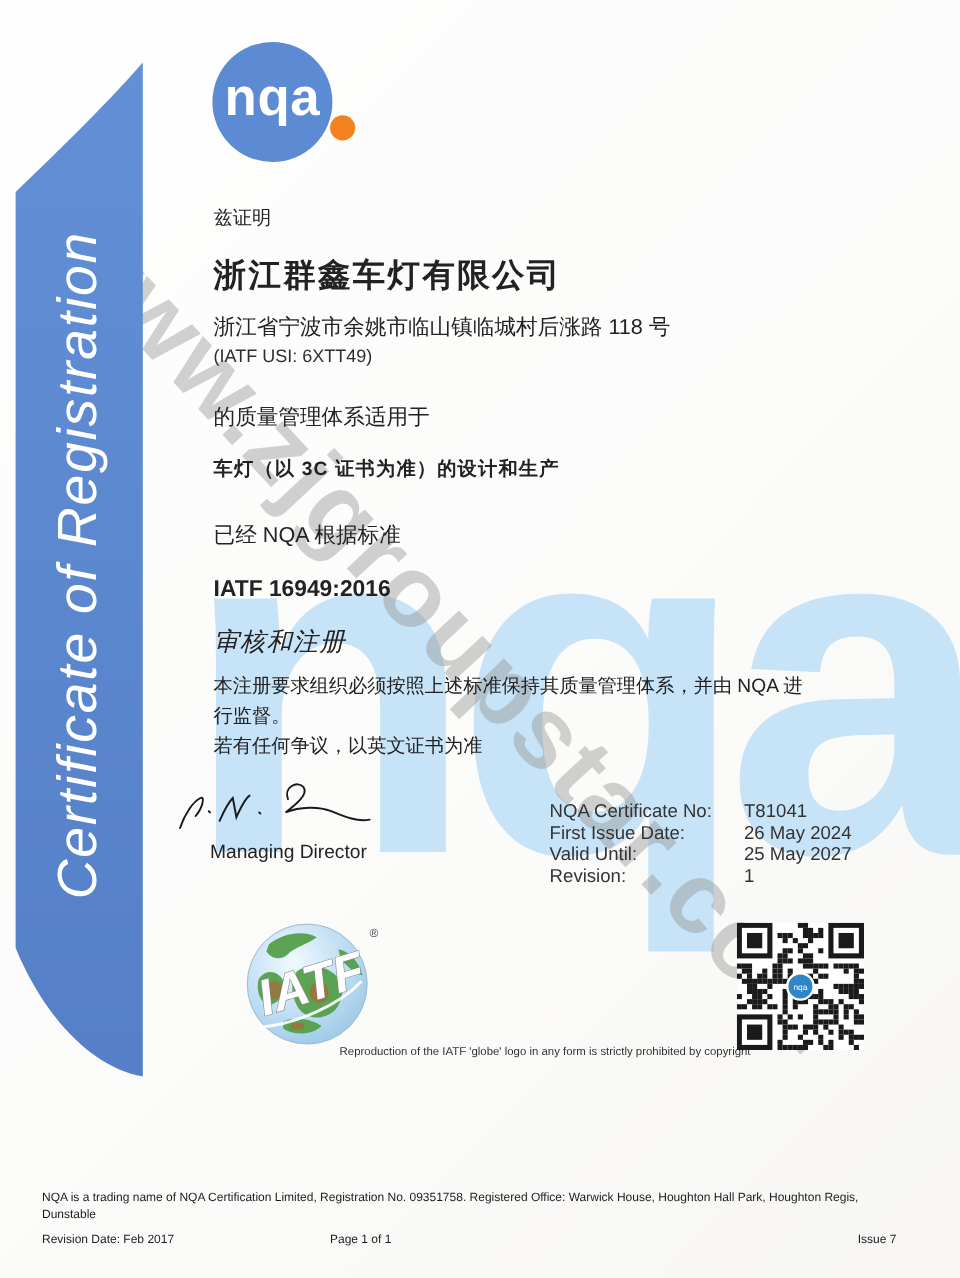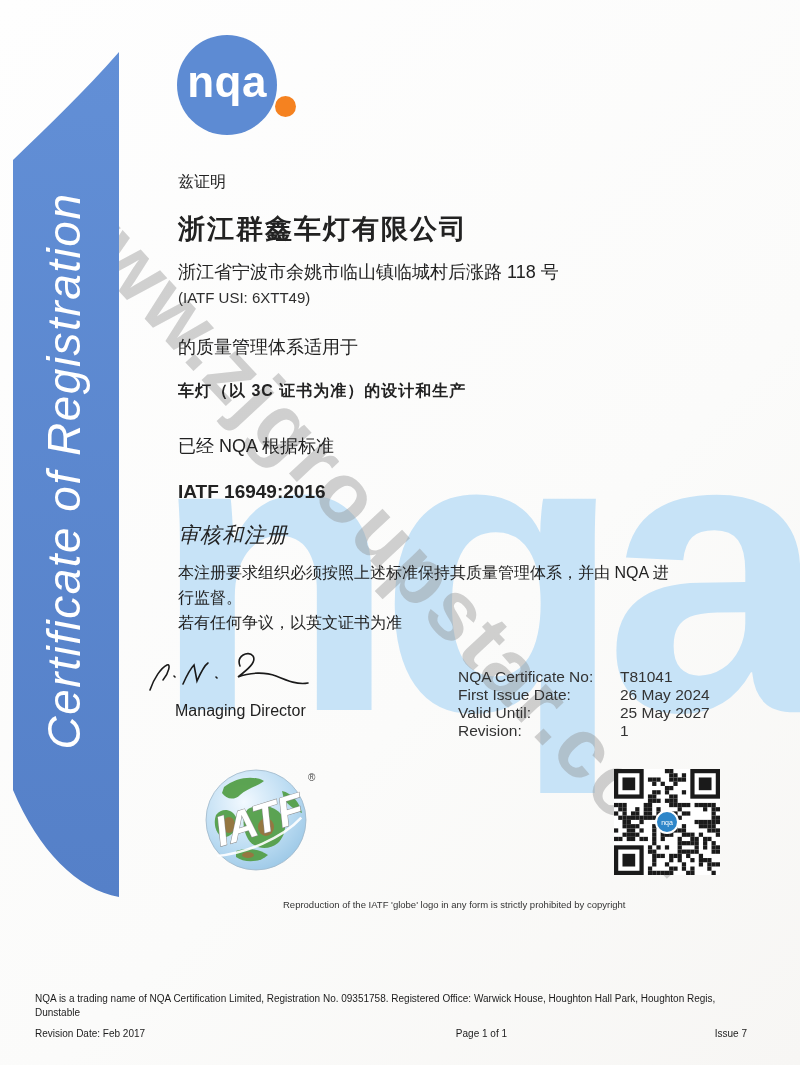--- a/index.html
+++ b/index.html
@@ -55,30 +55,30 @@
   .sig-title { position:absolute; left:175px; top:702px; font-size:16px; color:#222; z-index:6; }
 
   
   .details { position:absolute; left:458px; top:668px; z-index:6; font-size:15.5px; color:#333; }
   .details .row { display:flex; line-height:18px; }
   .details .lbl { width:162px; }
   .details .val { width:160px; }
 
   
   .iatf { position:absolute; left:196px; top:765px; z-index:6; }
-  .iatf-disclaimer { position:absolute; left:283px; top:899px; z-index:6; font-size:9.5px; color:#333; }
+  .iatf-disclaimer { position:absolute; left:283px; top:871px; z-index:6; font-size:9.5px; color:#333; }
 
   
   .qr { position:absolute; left:614px; top:769px; z-index:6; }
 
   
   .footer { position:absolute; left:35px; top:992px; width:712px; z-index:6; font-size:10px; line-height:13.5px; color:#1c1c1c; }
   .footer-meta { position:absolute; left:35px; top:1028px; width:712px; z-index:6; font-size:10px; color:#1c1c1c; display:flex; }
   .footer-meta .rev { width:240px; text-align:left; }
-  .footer-meta .pg  { flex:1; text-align:right; }
+  .footer-meta .pg  { flex:1; text-align:left; }
   .footer-meta .iss { width:240px; text-align:right; }
 </style>
 </head>
 <body>
 
 <div class="page">
 
   <div class="wm-nqa">nqa</div>
 
   <div class="wm-url">www.zjgroupstar.com</div>

